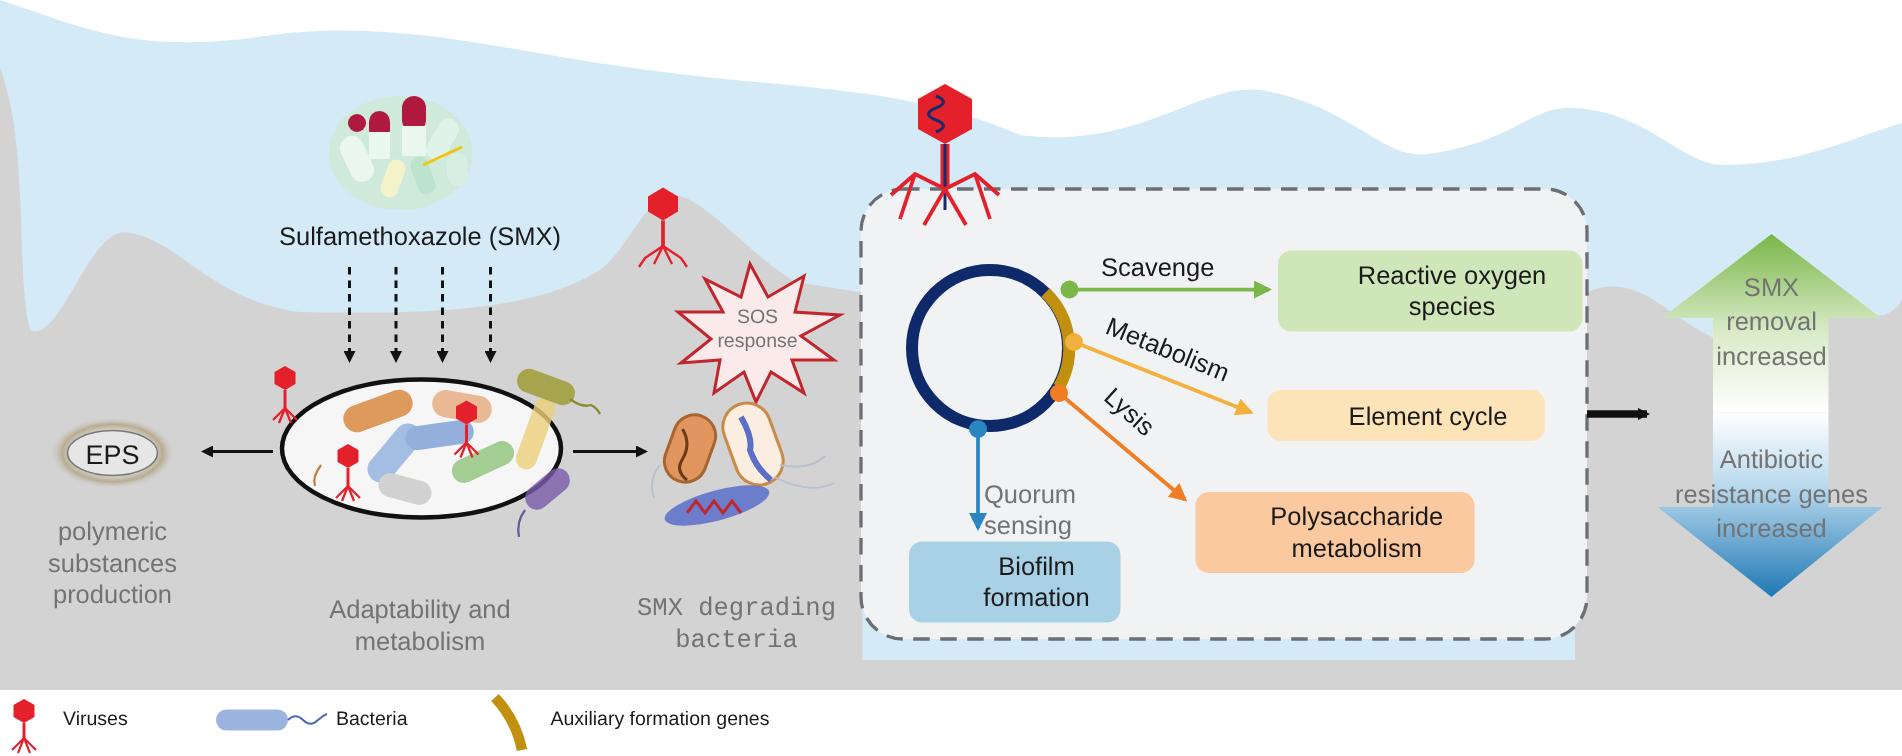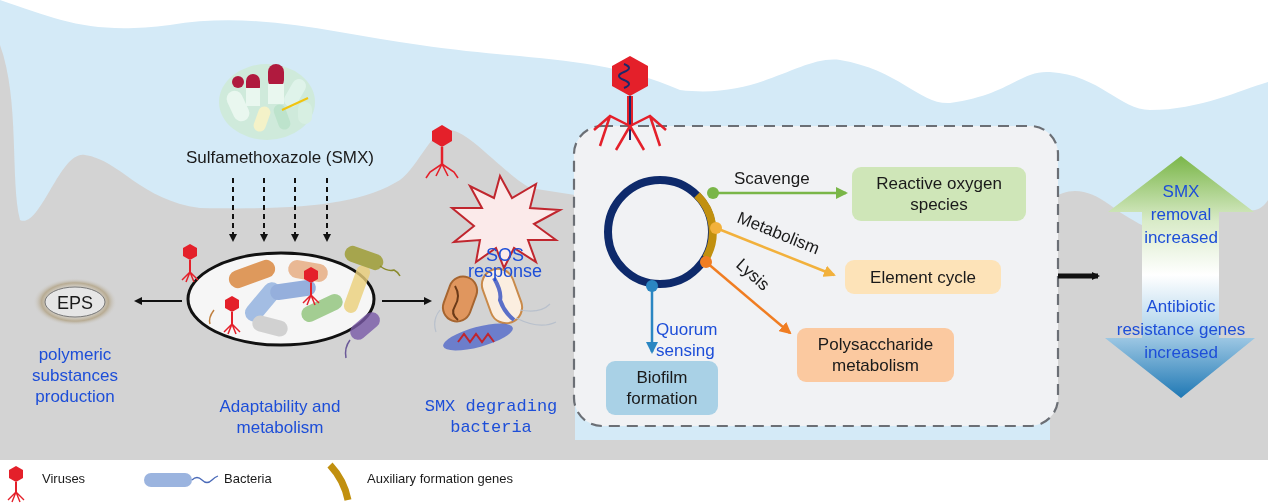--- a/index.html
+++ b/index.html
@@ -1,19 +1,19 @@
 <!DOCTYPE html>
 <html><head>
 <meta charset="utf-8">
 <style>
   html, body { margin:0; padding:0; background:#ffffff; }
   body { width:1268px; height:504px; overflow:hidden; position:relative; font-family:"Liberation Sans", sans-serif; color:#1a1a1a; }
   #stage { position:absolute; left:0; top:0; width:1268px; height:504px; }
-  .lbl { position:absolute; text-align:center; font-size:17px; line-height:21px; color:#1d4ed8; white-space:nowrap; }
-  .box { position:absolute; border-radius:9px; display:flex; align-items:center; justify-content:center; text-align:center; font-size:17px; line-height:21px; color:#1a1a1a; }
+  .lbl { position:absolute; text-align:center; font-size:17px; line-height:21px; color:#737373; white-space:nowrap; }
+  .box { position:absolute; border-radius:9px; display:flex; align-items:center; justify-content:center; text-align:center; font-size:17px; line-height:21px; color:#1a1a1a;padding-left:29px; }
   .legend-text { position:absolute; font-size:13px; color:#1a1a1a; white-space:nowrap; }
 </style>
 </head>
 <body>
 
 <svg id="stage" width="1268" height="504" viewBox="0 0 1268 504" xmlns="http://www.w3.org/2000/svg">
   <defs>
     <marker id="ahBlack" markerWidth="8" markerHeight="8" refX="6" refY="4" orient="auto" markerUnits="userSpaceOnUse">
         <path d="M0,0 L8,4 L0,8 z" fill="#111"></path>
       </marker>
@@ -180,21 +180,21 @@
 
 <div class="lbl" style="left:8px; top:344px; width:134px;">
   <div>polymeric</div>
   <div>substances</div>
   <div>production</div>
 </div>
 <div class="lbl" style="left:200px; top:396px; width:160px;">
   <div>Adaptability and</div>
   <div>metabolism</div>
 </div>
-<div class="lbl" style="left:460px; top:203px; width:90px; font-size:18px; line-height:16px;margin-top:44px;">
+<div class="lbl" style="left:460px; top:203px; width:90px; font-size:13px; line-height:16px;">
   <div>SOS</div>
   <div>response</div>
 </div>
 <div class="lbl" style="left:416px; top:396px; width:150px;font-family:Liberation Mono, monospace;">
   <div>SMX degrading</div>
   <div>bacteria</div>
 </div>
 <div class="lbl" style="left:656px; top:298px; text-align:left;margin-top:21px;">
   <div>Quorum</div>
   <div>sensing</div>

